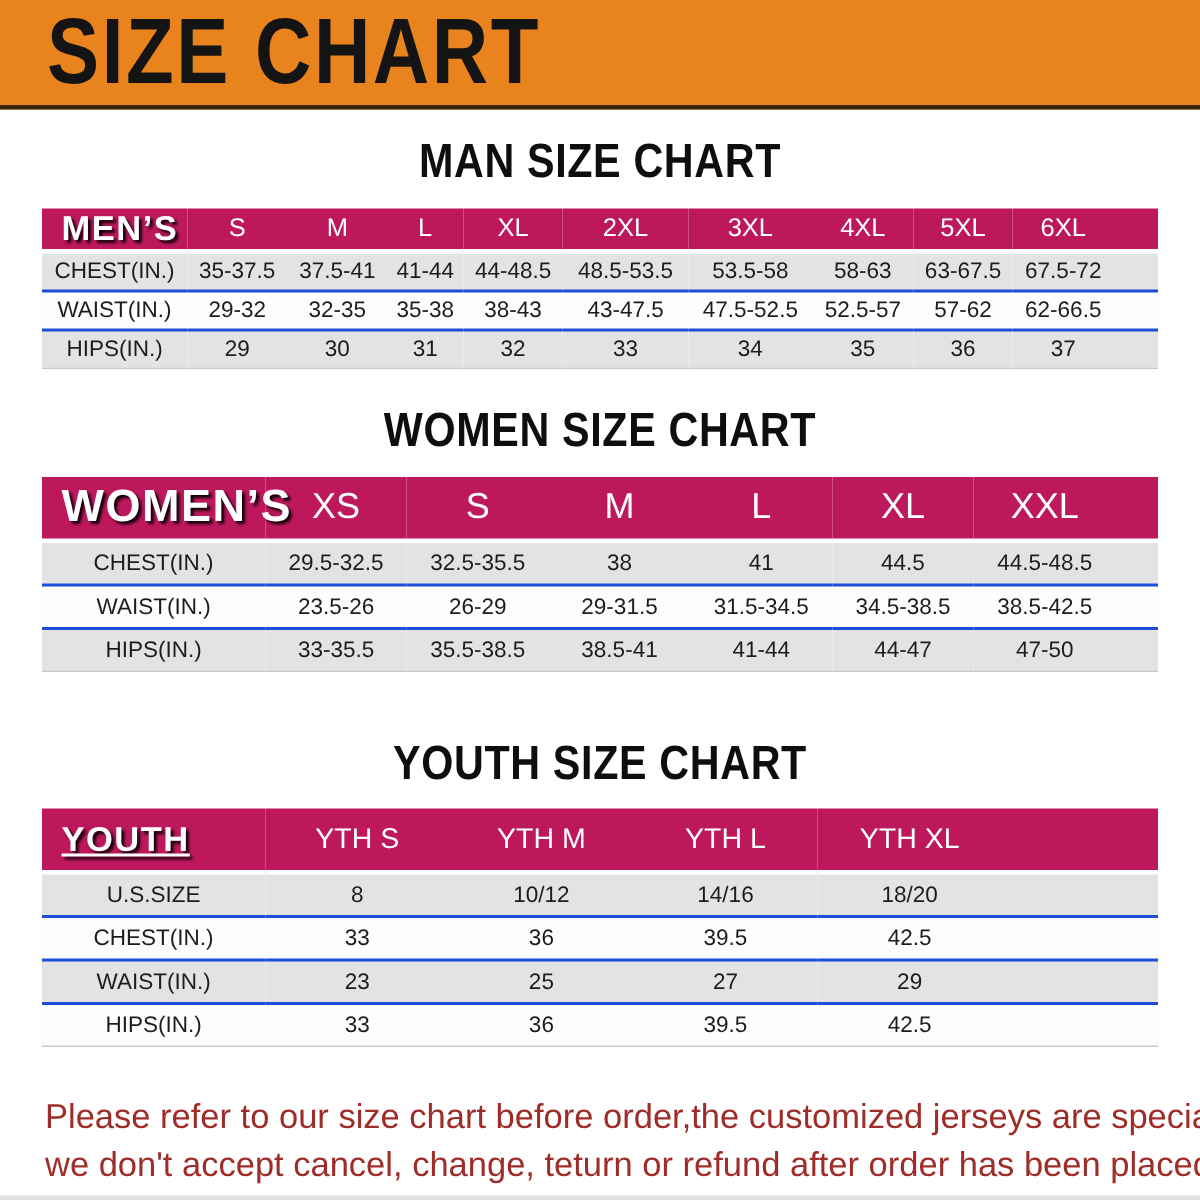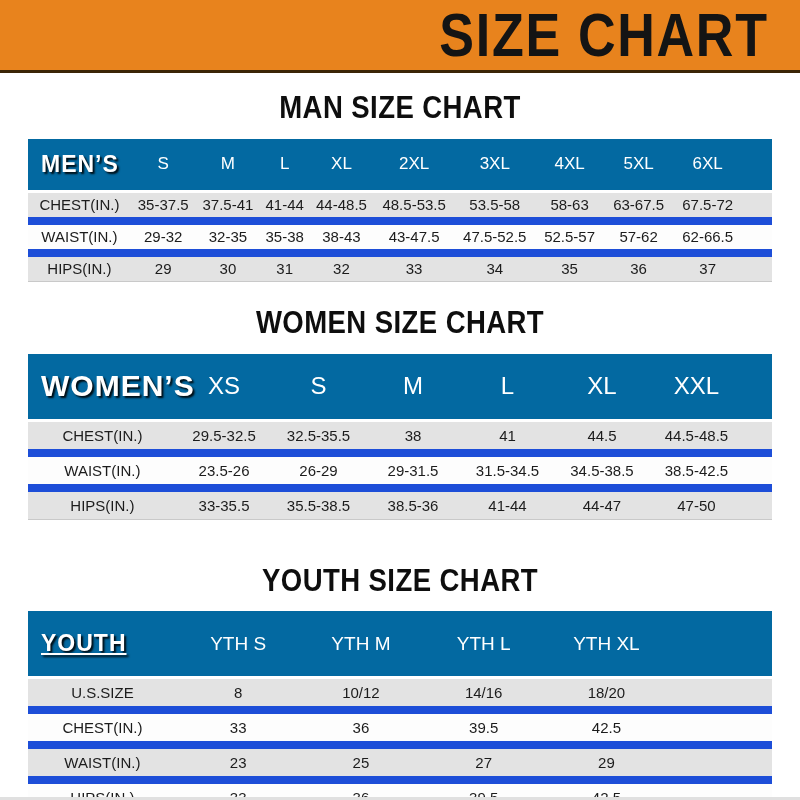--- a/index.html
+++ b/index.html
@@ -4,21 +4,21 @@
 <style>
   html,body{margin:0;padding:0;background:#ffffff;}
   .page{
     width:800px;height:800px;position:relative;overflow:hidden;
     background:#ffffff;font-family:"Liberation Sans",sans-serif;
     border-bottom:3px solid #e0e0e0;box-sizing:border-box;
   }
   
   .banner{
     height:70px;background:#e8831d;border-bottom:3px solid #3b2506;
-    display:flex;align-items:center;justify-content:flex-end;
+    display:flex;align-items:center;justify-content:flex-start;
   }
   .banner h1{
     margin:0;font-size:62px;line-height:70px;font-weight:bold;color:#141414;
     letter-spacing:2px;transform:scaleX(0.84);white-space:nowrap;
   }
   
   .section h2{
     text-align:center;font-size:32px;line-height:1.15;font-weight:bold;color:#0e0e0e;
     transform:scaleX(0.86);letter-spacing:0.5px;white-space:nowrap;
   }
@@ -26,34 +26,34 @@
   .section-womens h2{margin:22px 0 0;}
   .section-youth  h2{margin:42px 0 0;}
   
   table.size-table{
     width:744px;margin:13px auto 0;border-collapse:collapse;background:#ffffff;
   }
   .section-mens  table.size-table{table-layout:auto;}
   .section-womens table.size-table,
   .section-youth  table.size-table{table-layout:fixed;}
   table.size-table thead th{
-    background:#0369a1;color:#ffffff;border-bottom:3px solid #ffffff;
-    font-weight:normal;text-align:center;padding:12px;
+    background:#be185d;color:#ffffff;border-bottom:3px solid #ffffff;
+    font-weight:normal;text-align:center;padding:0;
   }
   .section-mens   thead th{height:27px;font-size:17px;}
   .section-womens thead th{height:41px;font-size:24px;}
   .section-youth  thead th{height:41px;font-size:19px;}
   table.size-table thead th.corner{
     text-align:left;padding-left:13px;font-weight:bold;letter-spacing:1px;
     text-shadow:2px 2px 2px rgba(0,0,0,0.9);
   }
   .section-mens   thead th.corner{font-size:23px;}
   .section-womens thead th.corner{font-size:30px;}
   .section-youth  thead th.corner{font-size:23px;letter-spacing:3px;text-decoration:underline;}
-  table.size-table tbody tr{border-bottom:8px solid #1d4ed8;}
+  table.size-table tbody tr{border-bottom:2px solid #1d4ed8;}
   table.size-table tbody tr:last-child{border-bottom:1px solid #c9c9c9;}
   table.size-table tbody tr.even{background:#e3e3e3;}
   table.size-table tbody tr.odd{background:#fdfdfd;}
   table.size-table tbody th,
   table.size-table tbody td{
     font-weight:normal;text-align:center;color:#1c1c1c;font-size:15px;padding:0;
   }
   .section-mens   tbody th,.section-mens   tbody td{height:24px;}
   .section-womens tbody th,.section-womens tbody td{height:27px;}
   .section-youth  tbody th,.section-youth  tbody td{height:27px;}
@@ -187,21 +187,21 @@
               <td>29-31.5</td>
               <td>31.5-34.5</td>
               <td>34.5-38.5</td>
               <td>38.5-42.5</td>
               <td></td>
             </tr>
             <tr class="even">
               <th>HIPS(IN.)</th>
               <td>33-35.5</td>
               <td>35.5-38.5</td>
-              <td>38.5-36</td>
+              <td>38.5-41</td>
               <td>41-44</td>
               <td>44-47</td>
               <td>47-50</td>
               <td></td>
             </tr>
           </tbody>
         </table>
       </section>
       <section class="section section-youth">
         <h2>YOUTH SIZE CHART</h2>

